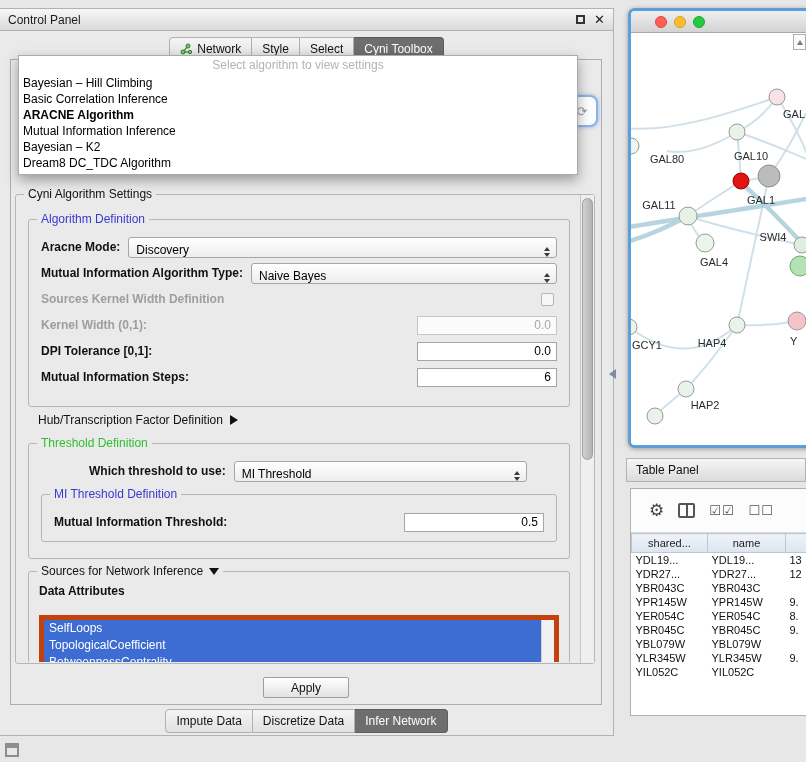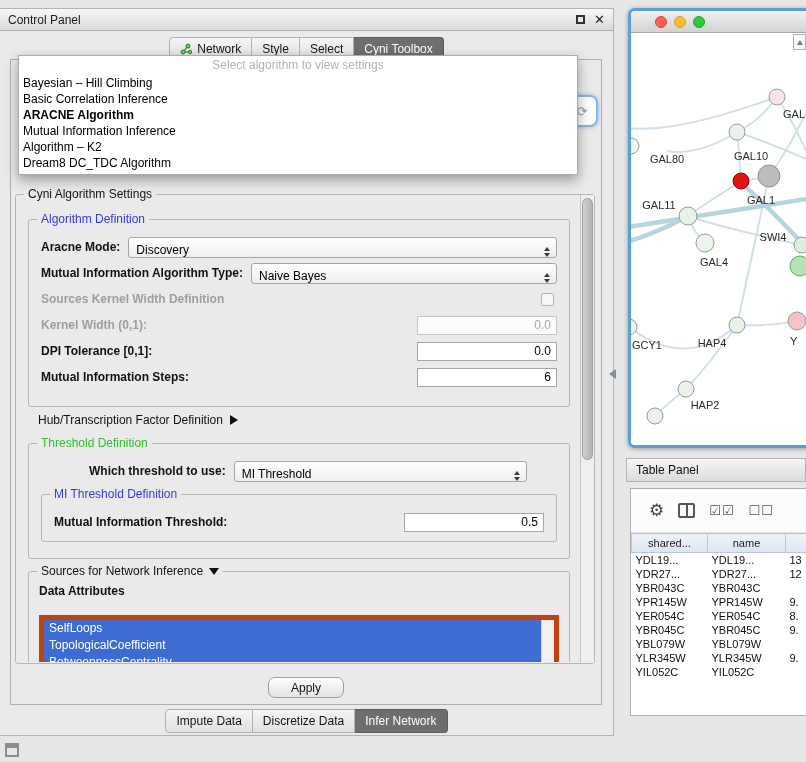--- a/index.html
+++ b/index.html
@@ -71,22 +71,22 @@
   .tri-down-b { width:0; height:0; border-left:5px solid transparent; border-right:5px solid transparent; border-top:7px solid #111; display:inline-block; margin-left:6px; }
 
   .threshold-row { padding-left:48px; }
   .threshold-row .combo { margin-right:30px; }
 
   .attr-label { font-size:12px; font-weight:bold; color:#111; height:18px; }
   .attr-list { margin-top:13px; height:76px; background:#fff; position:relative; padding-right:13px; overflow:hidden; border:5px solid #c2410c; }
   .attr-list .rail { position:absolute; right:0; top:0; bottom:0; width:13px; background:#f1f1f1; border-left:1px solid #d0d0d0; }
   .attr-item { height:17px; background:#3d6cd3; color:#fff; font-size:12px; line-height:17px; padding-left:5px; }
 
-  .apply-btn { position:absolute; left:50%; transform:translateX(-50%); top:617px; width:76px; height:21px;
-    border:1px solid #9d9d9d; border-radius:7px; background:linear-gradient(#ffffff,#e2e2e2);
+  .apply-btn { position:absolute; left:50%; transform:translateX(-50%); top:617px; width:86px; height:21px;
+    border:1px solid #9d9d9d; border-radius:2px; background:linear-gradient(#ffffff,#e2e2e2);
     font-size:12px; font-family:inherit; color:#111; }
 
   .bottom-tabs { position:absolute; top:700px; left:0; right:0; display:flex; justify-content:center; }
 
   
   .net-window { position:absolute; left:628px; top:8px; width:200px; height:440px;
     border:3px solid #5b9ed8; border-radius:7px; overflow:hidden; background:#fff;
     box-shadow:0 1px 5px rgba(0,0,0,.35); }
   .mac-titlebar { height:22px; background:linear-gradient(#efefef,#d3d3d3); border-bottom:1px solid #a9a9a9;
     display:flex; align-items:center; padding-left:24px; gap:7px; }
@@ -287,21 +287,21 @@
 <div class="focus-btn">
   <span>⟳</span>
 </div>
 
 <div class="algo-popup">
   <div class="algo-placeholder">Select algorithm to view settings</div>
   <div class="algo-item">Bayesian – Hill Climbing</div>
   <div class="algo-item">Basic Correlation Inference</div>
   <div class="algo-item selected">ARACNE Algorithm</div>
   <div class="algo-item">Mutual Information Inference</div>
-  <div class="algo-item">Algorithm – K2</div>
+  <div class="algo-item">Bayesian – K2</div>
   <div class="algo-item">Dream8 DC_TDC Algorithm</div>
 </div>
 
 <div class="net-window">
   <div class="mac-titlebar">
     <span class="light red"></span>
     <span class="light yellow"></span>
     <span class="light green"></span>
   </div>
   <div class="net-canvas">

